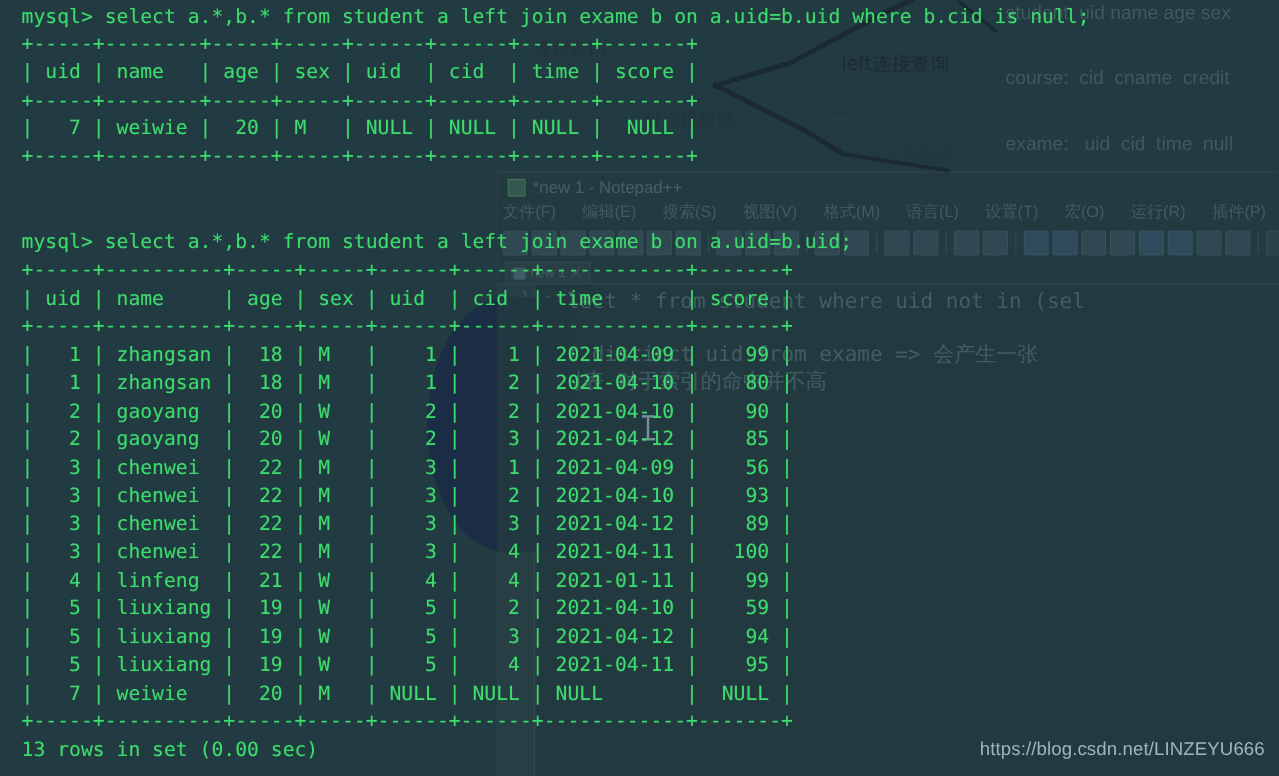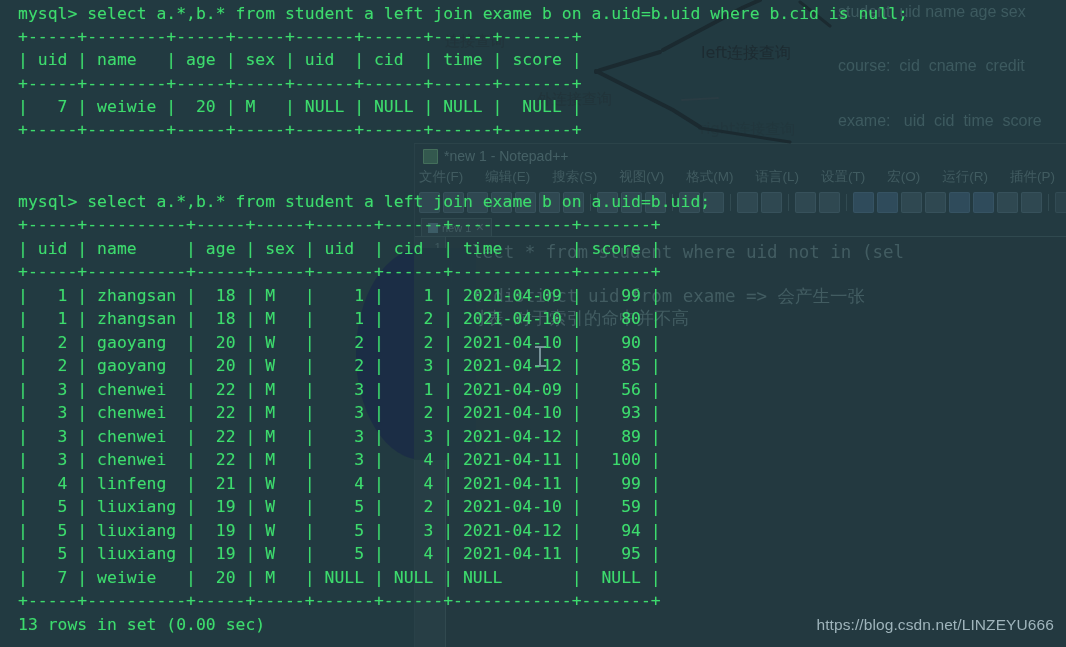--- a/index.html
+++ b/index.html
@@ -285,21 +285,21 @@
     <div class="npp-mouse"></div>
   </div>
 </div>
 
 <div id="navy-blob"></div>
 <div id="navy-blob2"></div>
 
 <div id="ghost">
   <span class="ghost-txt" style="left:838px;top:3px;">student: uid name age sex</span>
   <span class="ghost-txt" style="left:838px;top:57px;">course:  cid  cname  credit</span>
-  <span class="ghost-txt" style="left:838px;top:112px;">exame:   uid  cid  time  score</span>
+  <span class="ghost-txt" style="left:838px;top:112px;">exame:   uid  cid  time  null</span>
 </div>
 
 <div id="terminal">
   <div class="term-line" style="top:2px;">mysql&gt; select a.*,b.* from student a left join exame b on a.uid=b.uid where b.cid is null;</div>
   <div class="term-line" style="top:25px;">+-----+--------+-----+-----+------+------+------+-------+</div>
   <div class="term-line" style="top:48px;">| uid | name   | age | sex | uid  | cid  | time | score |</div>
   <div class="term-line" style="top:72px;">+-----+--------+-----+-----+------+------+------+-------+</div>
   <div class="term-line" style="top:95px;">|   7 | weiwie |  20 | M   | NULL | NULL | NULL |  NULL |</div>
   <div class="term-line" style="top:118px;">+-----+--------+-----+-----+------+------+------+-------+</div>
   <div class="term-line blank" style="top:165px;"></div>
@@ -308,21 +308,21 @@
   <div class="term-line" style="top:237px;">| uid | name     | age | sex | uid  | cid  | time       | score |</div>
   <div class="term-line" style="top:260px;">+-----+----------+-----+-----+------+------+------------+-------+</div>
   <div class="term-line" style="top:284px;">|   1 | zhangsan |  18 | M   |    1 |    1 | 2021-04-09 |    99 |</div>
   <div class="term-line" style="top:307px;">|   1 | zhangsan |  18 | M   |    1 |    2 | 2021-04-10 |    80 |</div>
   <div class="term-line" style="top:331px;">|   2 | gaoyang  |  20 | W   |    2 |    2 | 2021-04-10 |    90 |</div>
   <div class="term-line" style="top:354px;">|   2 | gaoyang  |  20 | W   |    2 |    3 | 2021-04-12 |    85 |</div>
   <div class="term-line" style="top:378px;">|   3 | chenwei  |  22 | M   |    3 |    1 | 2021-04-09 |    56 |</div>
   <div class="term-line" style="top:401px;">|   3 | chenwei  |  22 | M   |    3 |    2 | 2021-04-10 |    93 |</div>
   <div class="term-line" style="top:425px;">|   3 | chenwei  |  22 | M   |    3 |    3 | 2021-04-12 |    89 |</div>
   <div class="term-line" style="top:448px;">|   3 | chenwei  |  22 | M   |    3 |    4 | 2021-04-11 |   100 |</div>
-  <div class="term-line" style="top:472px;">|   4 | linfeng  |  21 | W   |    4 |    4 | 2021-04-11 |    99 |</div>
+  <div class="term-line" style="top:472px;">|   4 | linfeng  |  21 | W   |    4 |    4 | 2021-01-11 |    99 |</div>
   <div class="term-line" style="top:495px;">|   5 | liuxiang |  19 | W   |    5 |    2 | 2021-04-10 |    59 |</div>
   <div class="term-line" style="top:519px;">|   5 | liuxiang |  19 | W   |    5 |    3 | 2021-04-12 |    94 |</div>
   <div class="term-line" style="top:542px;">|   5 | liuxiang |  19 | W   |    5 |    4 | 2021-04-11 |    95 |</div>
   <div class="term-line" style="top:566px;">|   7 | weiwie   |  20 | M   | NULL | NULL | NULL       |  NULL |</div>
   <div class="term-line" style="top:589px;">+-----+----------+-----+-----+------+------+------------+-------+</div>
   <div class="term-line" style="top:613px;">13 rows in set (0.00 sec)</div>
 </div>
 
 <svg id="annot" width="1066" height="647" viewBox="0 0 1066 647" xmlns="http://www.w3.org/2000/svg">
 

